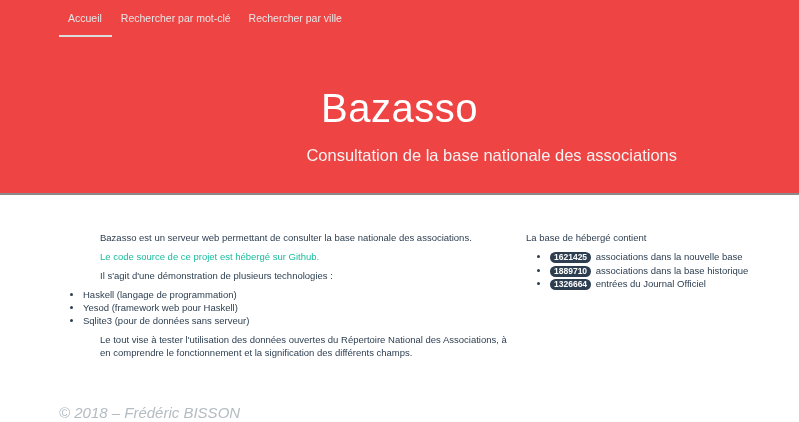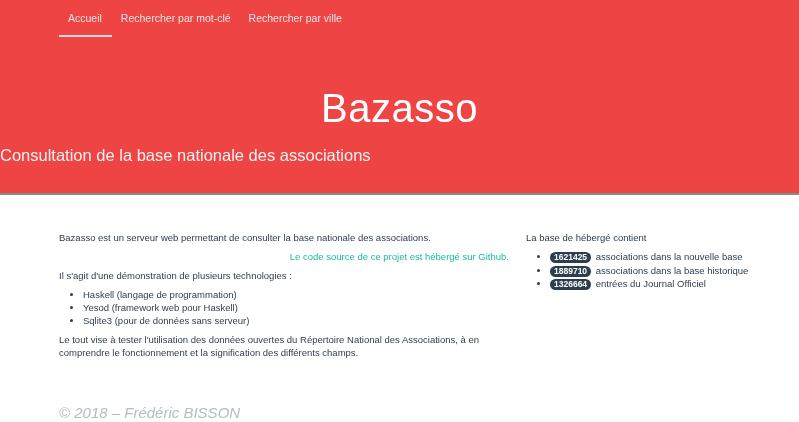--- a/index.html
+++ b/index.html
@@ -19,28 +19,28 @@
     .nav-item.active::after {
       content: ""; position: absolute; left: 0; right: 0; bottom: 0; height: 2px; background: #dcdcdc;
     }
     .nav-item:first-child { padding-left: 9px; padding-right: 10px; }
 
     .hero-title {
       position: absolute; left: 0; width: 799px; top: 86px; text-align: center;
       font-size: 40px; color: #ffffff; font-weight: normal; letter-spacing: 0.5px;
     }
     .hero-sub {
-      position: absolute; left: 0; width: 677px; top: 146px; text-align: left;
+      position: absolute; left: 0; width: 677px; top: 146px; text-align: right;
       font-size: 16.5px; color: #f2f2f2;
     }
 
     .main { position: absolute; left: 0; top: 197px; width: 799px; }
     .col-left { position: absolute; left: 59px; top: 34px; width: 450px; font-size: 9.5px; line-height: 13px; }
-    .col-left p { margin-bottom: 6px; }
-    .col-left p.link { color: #18bc9c; cursor: pointer; text-align: right; }
+    .col-left p { margin-bottom: 6px; margin-left: 41px; }
+    .col-left p.link { color: #18bc9c; cursor: pointer; }
     .col-left ul { list-style: disc; margin: 0 0 6px 24px; }
     .col-left li { line-height: 13px; }
     .col-right { position: absolute; left: 526px; top: 34px; width: 260px; font-size: 9.5px; line-height: 13px; }
     .col-right p { margin-bottom: 6px; }
     .col-right ul { list-style: disc; margin-left: 24px; }
     .col-right li { line-height: 13.5px; }
     .badge {
       display: inline-block; background: #2c3e50; color: #ffffff; font-weight: bold;
       font-size: 8.5px; line-height: 11px; padding: 0 4px; border-radius: 6px; margin-right: 2px; text-align: center;
     }

